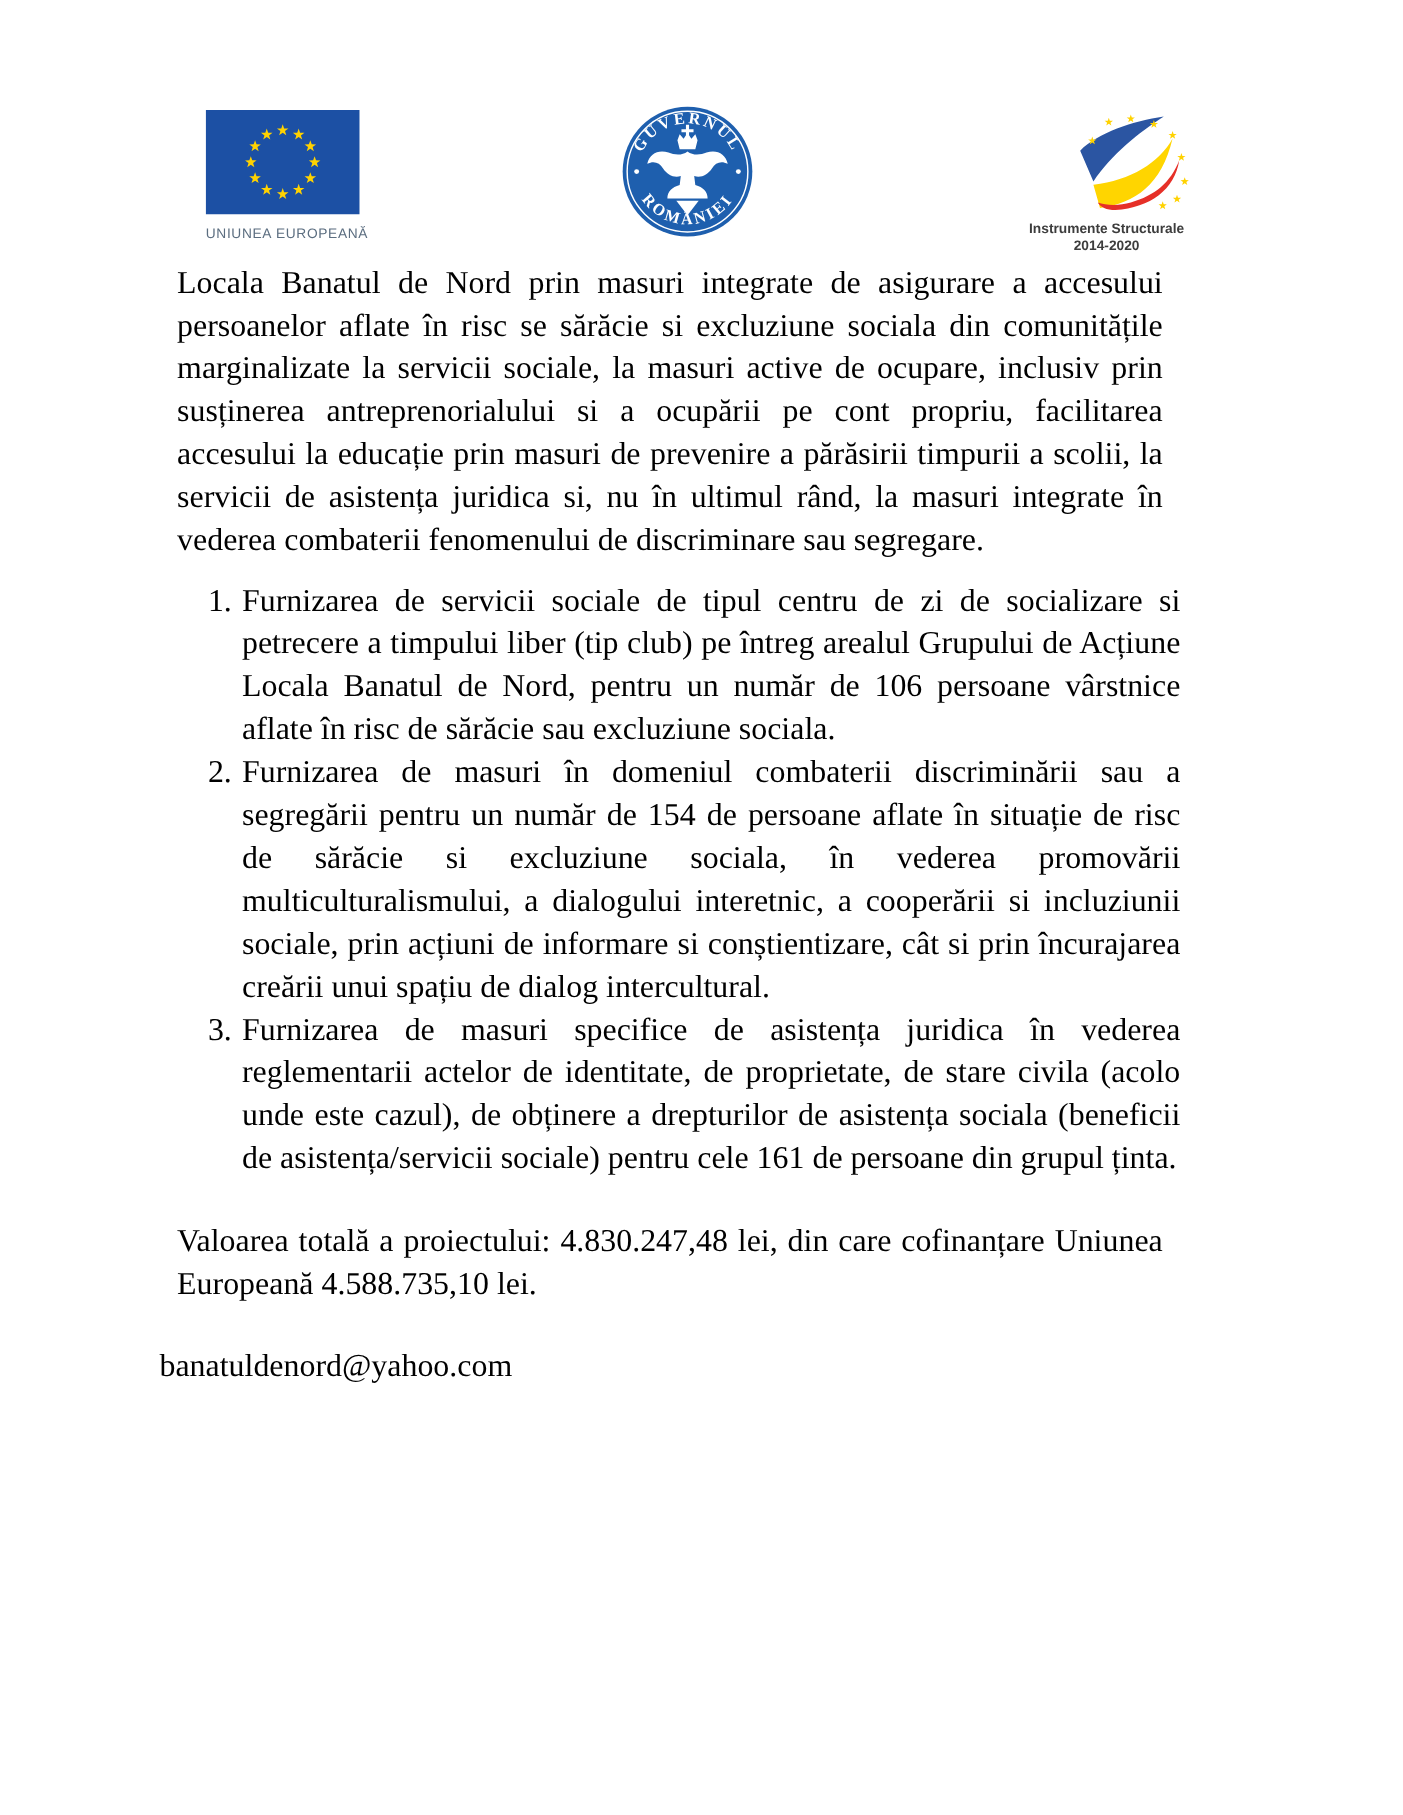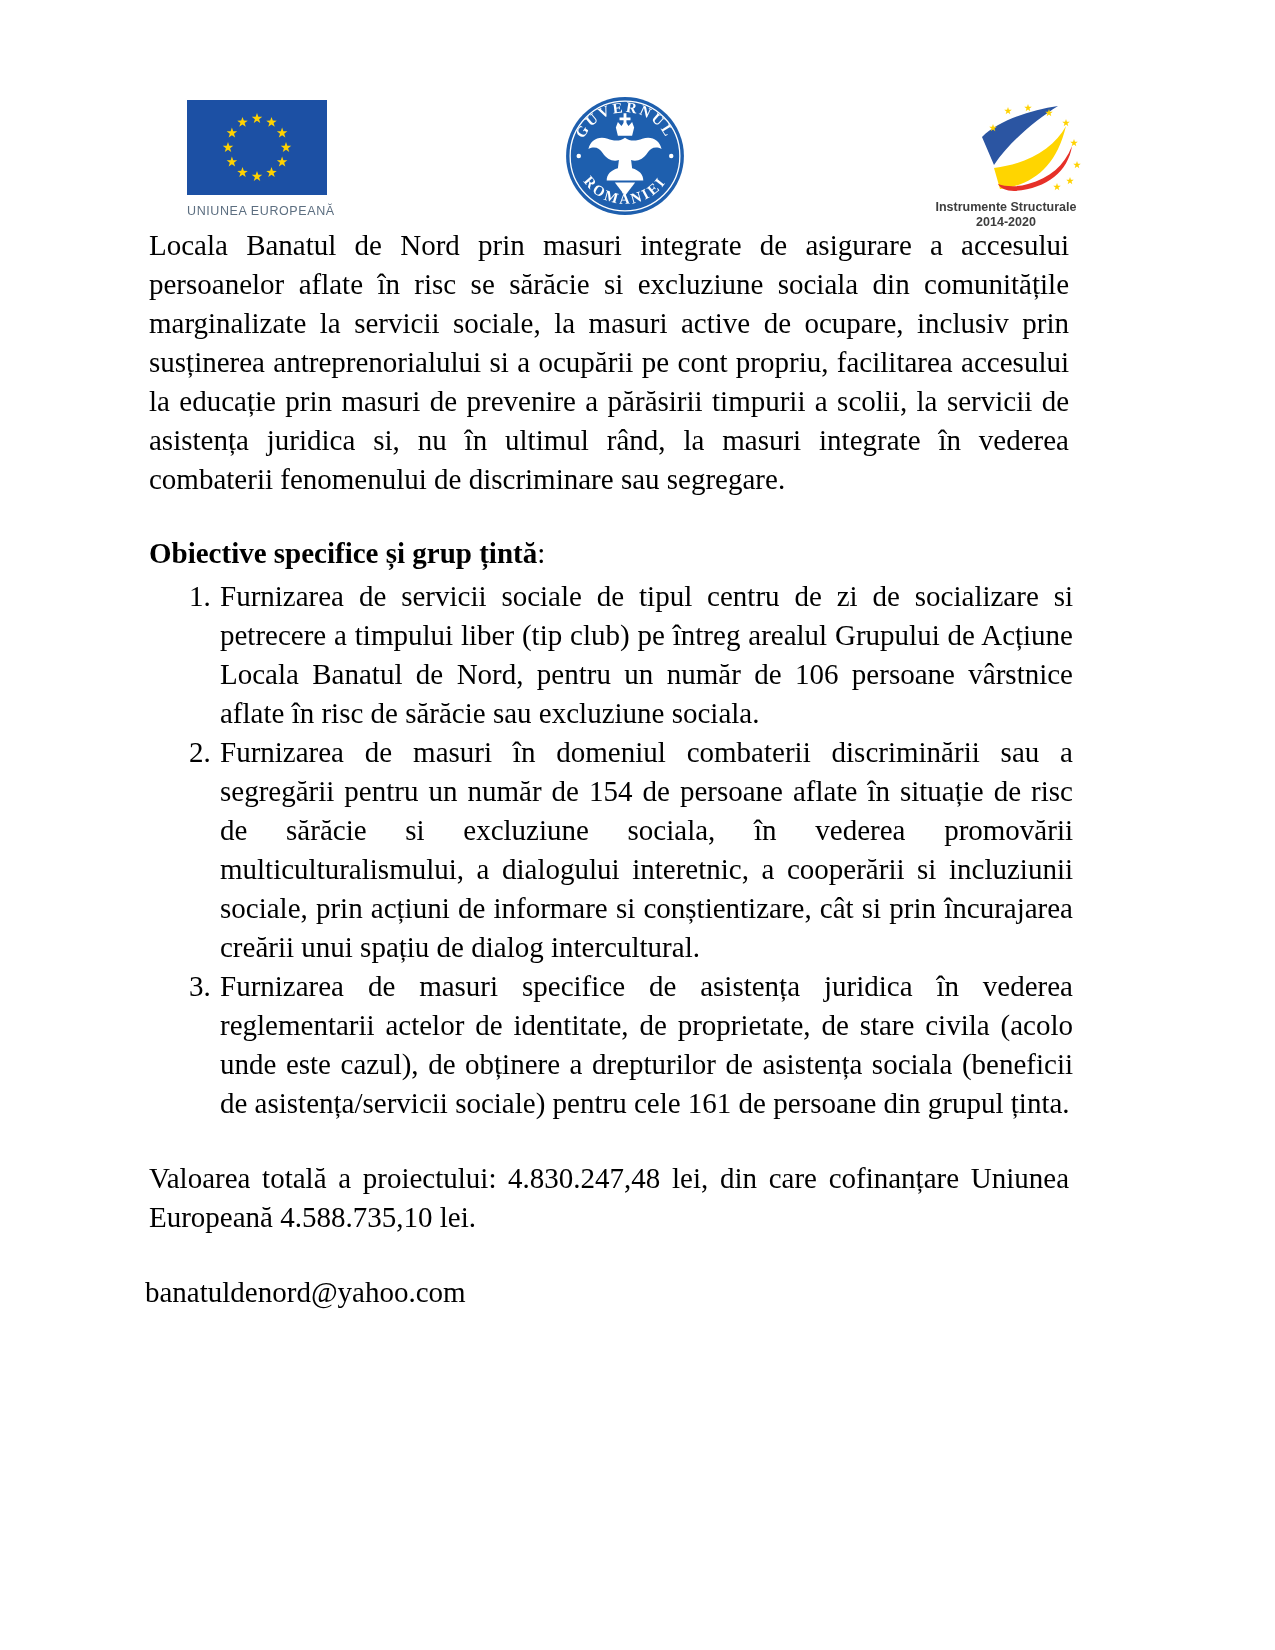--- a/index.html
+++ b/index.html
@@ -26,21 +26,21 @@
     margin-top:2px;
     font-family:Liberation Sans, sans-serif;
     font-size:12.5px;font-weight:700;line-height:1.2;
     color:#3d3d3d;white-space:nowrap;
   }
   
   .content{
     position:absolute;left:145px;top:222px;width:928px;
     font-size:29px;line-height:39px;
   }
-  .content p{margin:4px;}
+  .content p{margin:16px;}
   .intro{text-align:justify;}
   .objectives-heading{margin-top:35px !important;font-weight:normal;}
   .objectives-heading b{font-weight:bold;}
   ol.objectives{margin:0;padding:0 0 0 73px;}
   ol.objectives li{text-align:justify;padding-left:2px;}
   .total-value{margin-top:36px !important;text-align:justify;}
   .contact{margin-top:36px;}
   .contact div{line-height:39px;}
 </style>
 </head>
@@ -122,21 +122,20 @@
     <div class="caption">
       <div>Instrumente Structurale</div>
       <div>2014-2020</div>
     </div>
   </div>
 
   <div class="content">
 
     <p class="intro">Locala Banatul de Nord prin masuri integrate de asigurare a accesului persoanelor aflate în risc se sărăcie si excluziune sociala din comunitățile marginalizate la servicii sociale, la masuri active de ocupare, inclusiv prin susținerea antreprenorialului si a ocupării pe cont propriu, facilitarea accesului la educație prin masuri de prevenire a părăsirii timpurii a scolii, la servicii de asistența juridica si, nu în ultimul rând, la masuri integrate în vederea combaterii fenomenului de discriminare sau segregare.</p>
 
-    <p class="objectives-heading"><b>Obiective specifice și grup țintă</b><span>:</span></p>
 
     <ol class="objectives">
       <li><span>Furnizarea de servicii sociale de tipul centru de zi de socializare si petrecere a timpului liber (tip club) pe întreg arealul Grupului de Acțiune Locala Banatul de Nord, pentru un număr de 106 persoane vârstnice aflate în risc de sărăcie sau excluziune sociala.</span></li>
       <li><span>Furnizarea de masuri în domeniul combaterii discriminării sau a segregării pentru un număr de 154 de persoane aflate în situație de risc de sărăcie si excluziune sociala, în vederea promovării multiculturalismului, a dialogului interetnic, a cooperării si incluziunii sociale, prin acțiuni de informare si conștientizare, cât si prin încurajarea creării unui spațiu de dialog intercultural.</span></li>
       <li><span>Furnizarea de masuri specifice de asistența juridica în vederea reglementarii actelor de identitate, de proprietate, de stare civila (acolo unde este cazul), de obținere a drepturilor de asistența sociala (beneficii de asistența/servicii sociale) pentru cele 161 de persoane din grupul ținta.</span></li>
     </ol>
 
     <p class="total-value">Valoarea totală a proiectului: 4.830.247,48 lei, din care cofinanțare Uniunea Europeană 4.588.735,10 lei.</p>
 
     <div class="contact">

